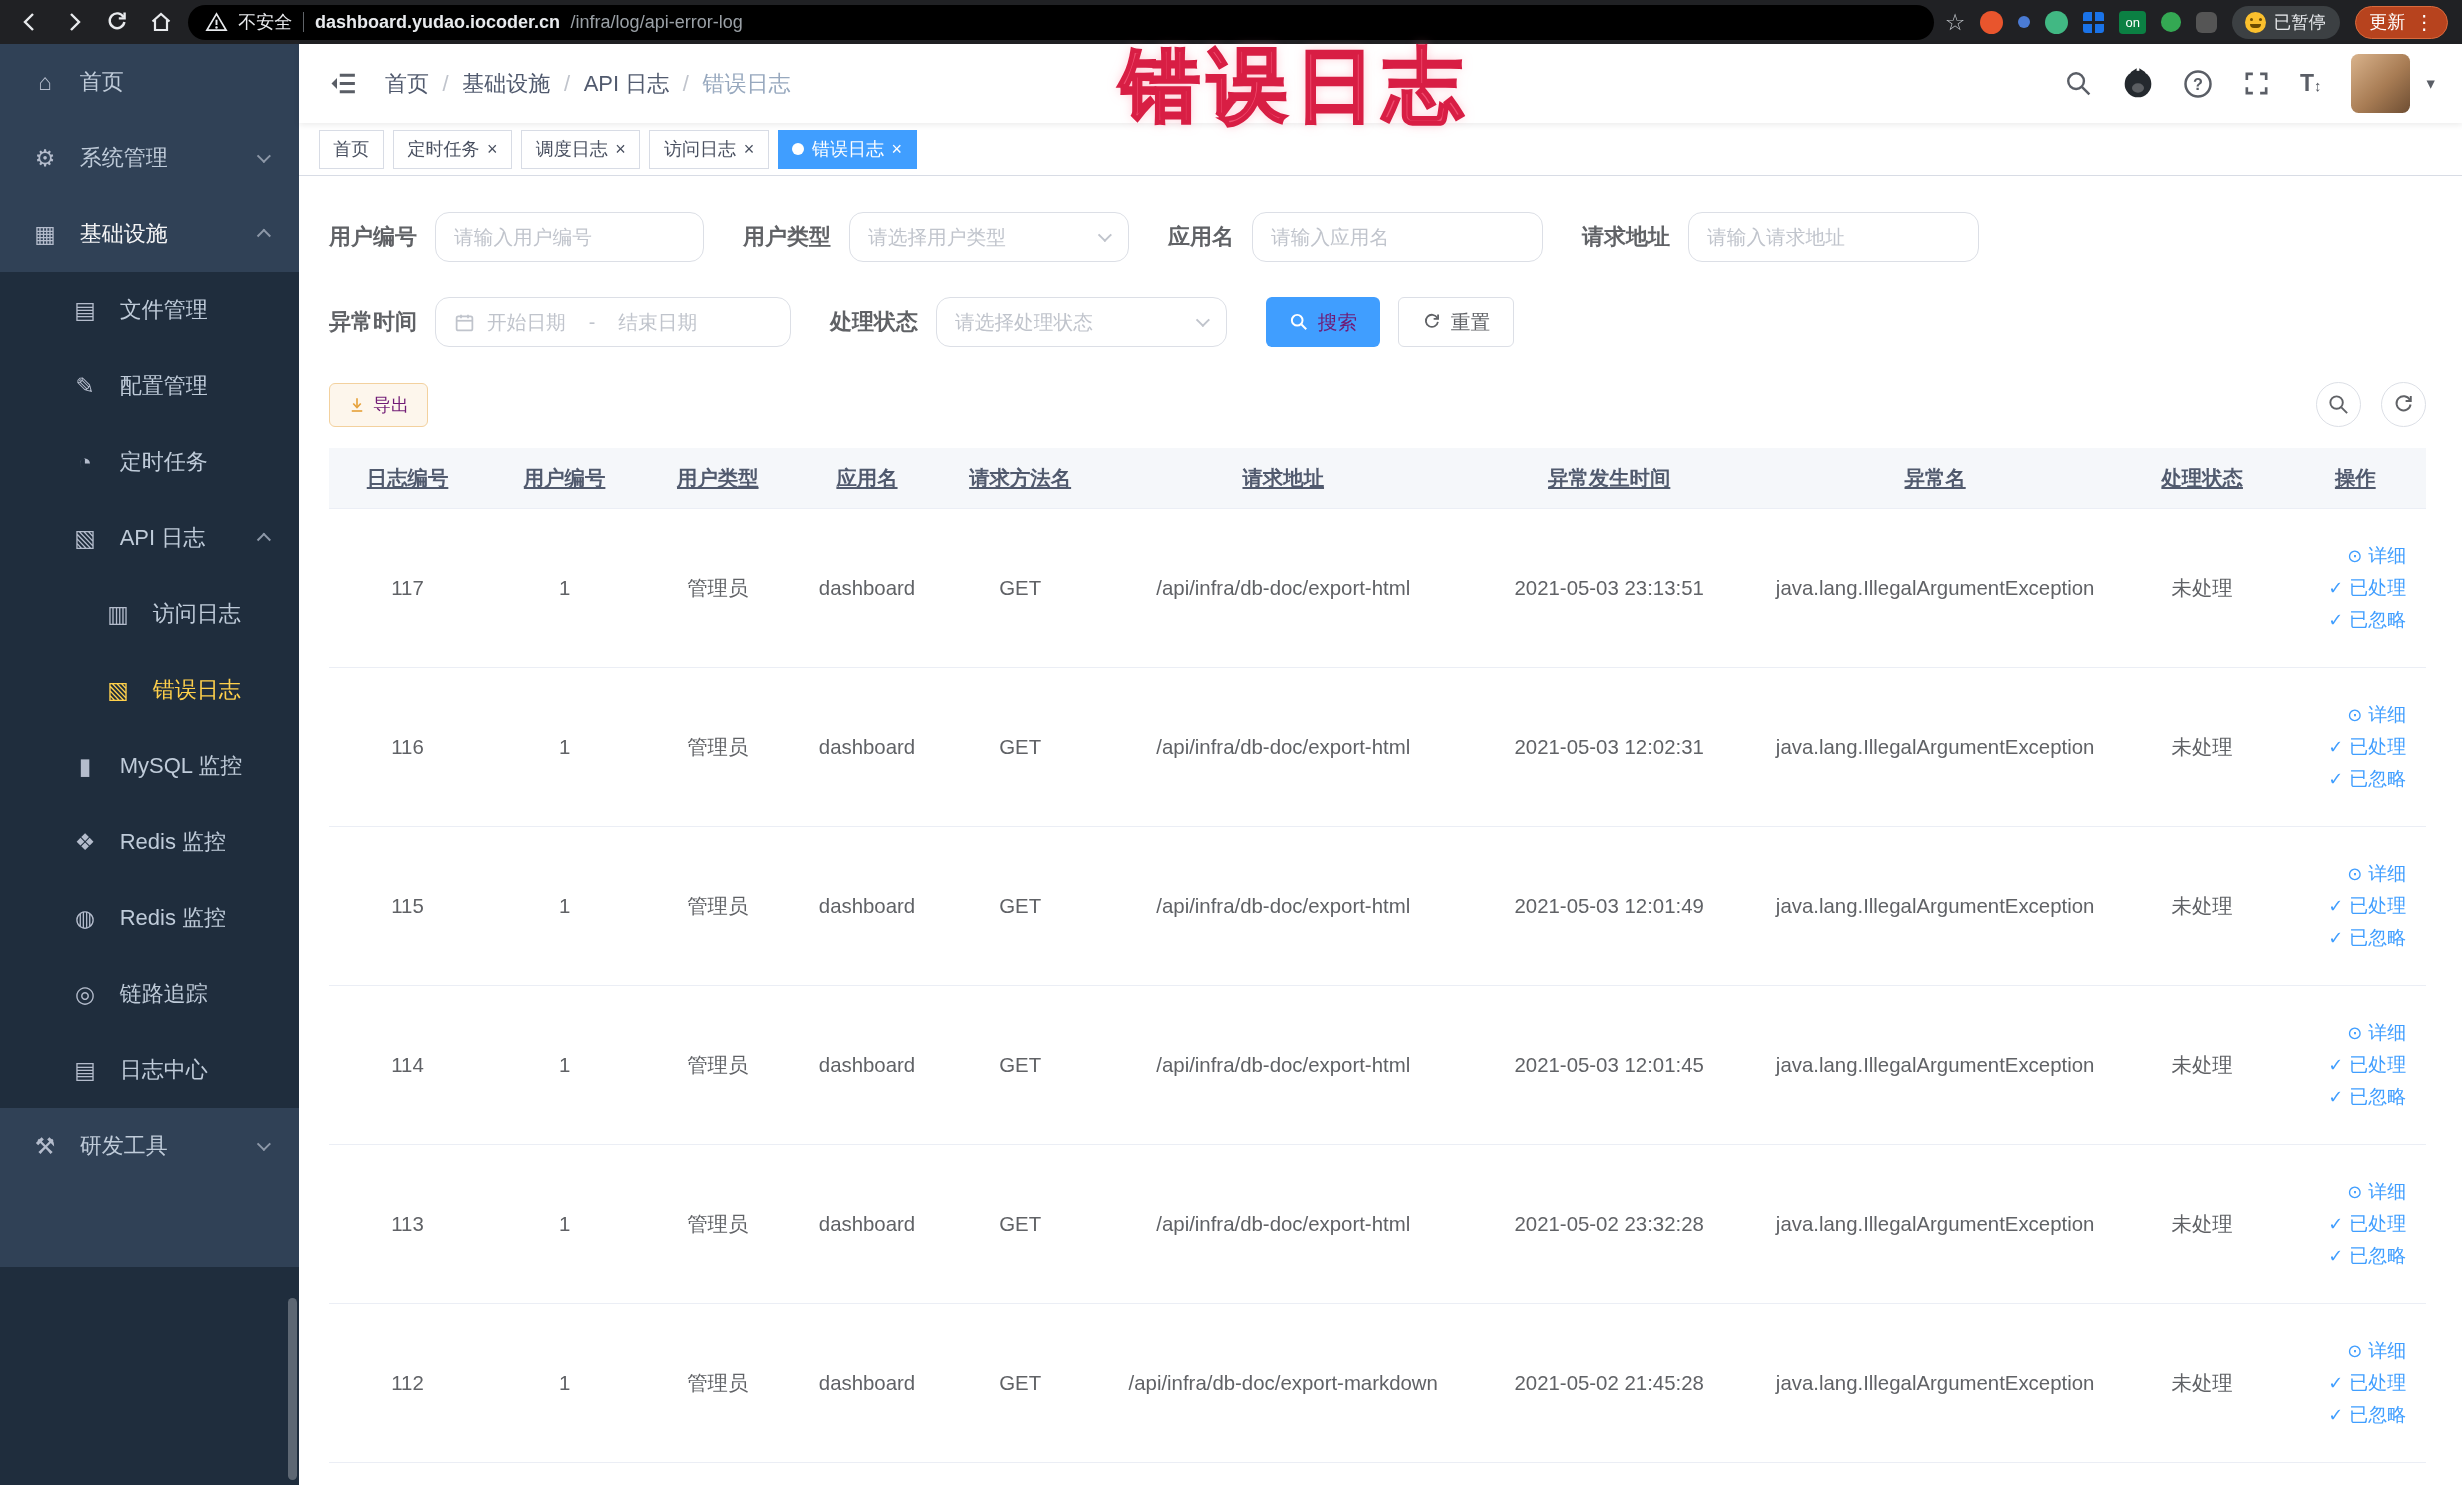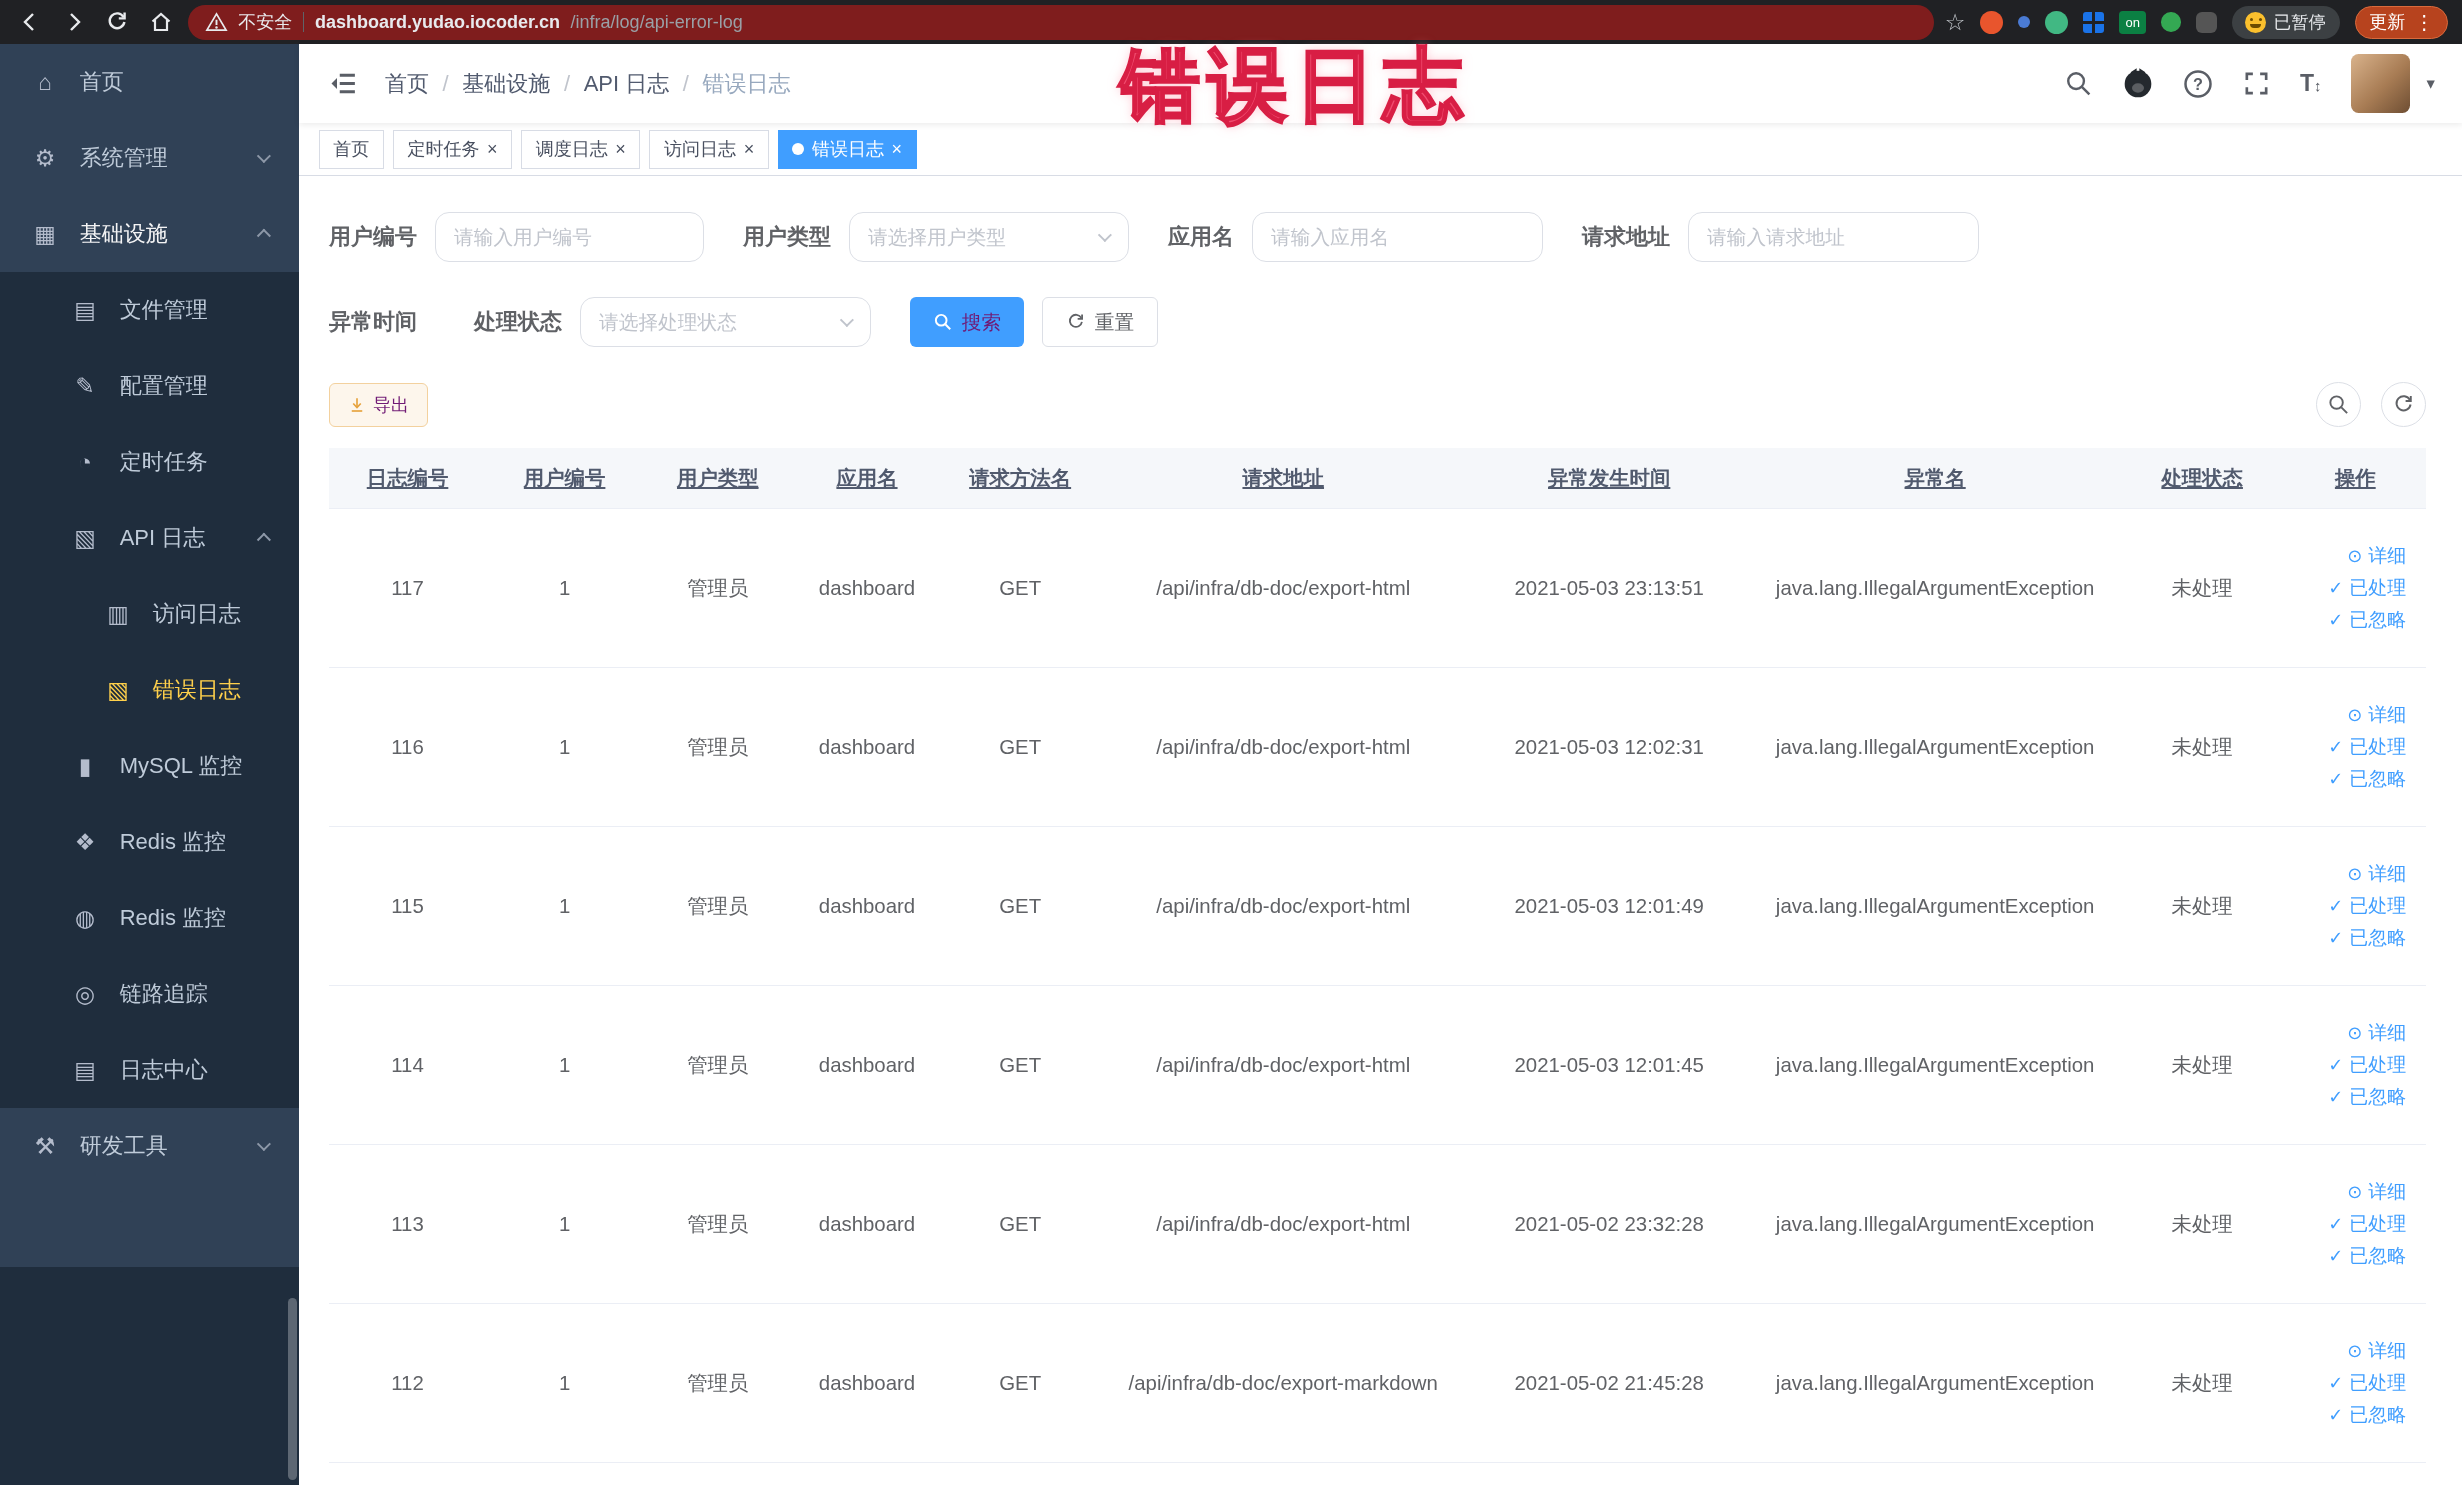--- a/index.html
+++ b/index.html
@@ -3,21 +3,21 @@
 <meta charset="utf-8">
 <style>
   * { box-sizing: border-box; margin: 0; padding: 0; }
   html,body { width:2462px; height:1486px; overflow:hidden; background:#fff;
     font-family:"Liberation Sans","DejaVu Sans",sans-serif; }
 
   
   .chrome { position:absolute; top:0; left:0; width:2462px; height:44px; background:#202124;
     display:flex; align-items:center; padding:0 13.6px; gap:10.6px; color:#e8eaed; }
   .cbtn { width:33px; height:33px; border-radius:50%; display:flex; align-items:center; justify-content:center; flex:none; }
-  .omnibox { flex:1; height:35px; border-radius:17.4px; background:#7f1d1d; display:flex; align-items:center;
+  .omnibox { flex:1; height:35px; border-radius:17.4px; background:#000000; display:flex; align-items:center;
     padding:0 16.7px; gap:10.6px; overflow:hidden; }
   .sec-label { font-size:18px; color:#e8eaed; white-space:nowrap; }
   .omni-sep { width:1.5px; height:19.7px; background:#5f6368; }
   .url-host { font-size:18px; color:#e8eaed; font-weight:700; white-space:nowrap; }
   .url-path { font-size:18px; color:#9aa0a6; white-space:nowrap; }
   .chrome-right { display:flex; align-items:center; gap:15px; flex:none; }
   .exticon { flex:none; }
   .ic-circle { width:23px; height:23px; border-radius:50%; }
   .grid-icon { width:21px; height:21px; border-radius:3px;
     background: linear-gradient(#202124,#202124) center/3px 100% no-repeat,
@@ -336,20 +336,31 @@
       </div>
       <div class="fitem">
         <span class="flabel">请求地址</span>
         <input class="finput w385" placeholder="请输入请求地址" style="">
       </div>
     </div>
 
     <div class="frow">
       <div class="fitem">
         <span class="flabel">异常时间</span>
+        <div class="finput w470">
+          <svg width="21" height="21" viewBox="0 0 24 24" style="margin-right:12px">
+            <rect x="3" y="5" width="18" height="16" rx="2" stroke="#c0c4cc" stroke-width="2" fill="none"></rect>
+            <line x1="3" y1="10" x2="21" y2="10" stroke="#c0c4cc" stroke-width="2"></line>
+            <line x1="8" y1="3" x2="8" y2="7" stroke="#c0c4cc" stroke-width="2"></line>
+            <line x1="16" y1="3" x2="16" y2="7" stroke="#c0c4cc" stroke-width="2"></line>
+          </svg>
+          <span class="ph">开始日期</span>
+          <span class="ph range-sep">-</span>
+          <span class="ph">结束日期</span>
+        </div>
       </div>
       <div class="fitem">
         <span class="flabel">处理状态</span>
         <div class="finput w385">
           <span class="ph">请选择处理状态</span>
           <span class="chevd"></span>
         </div>
       </div>
       <button class="btn btn-primary mr24">
         <svg width="19.7" height="19.7" viewBox="0 0 24 24">

